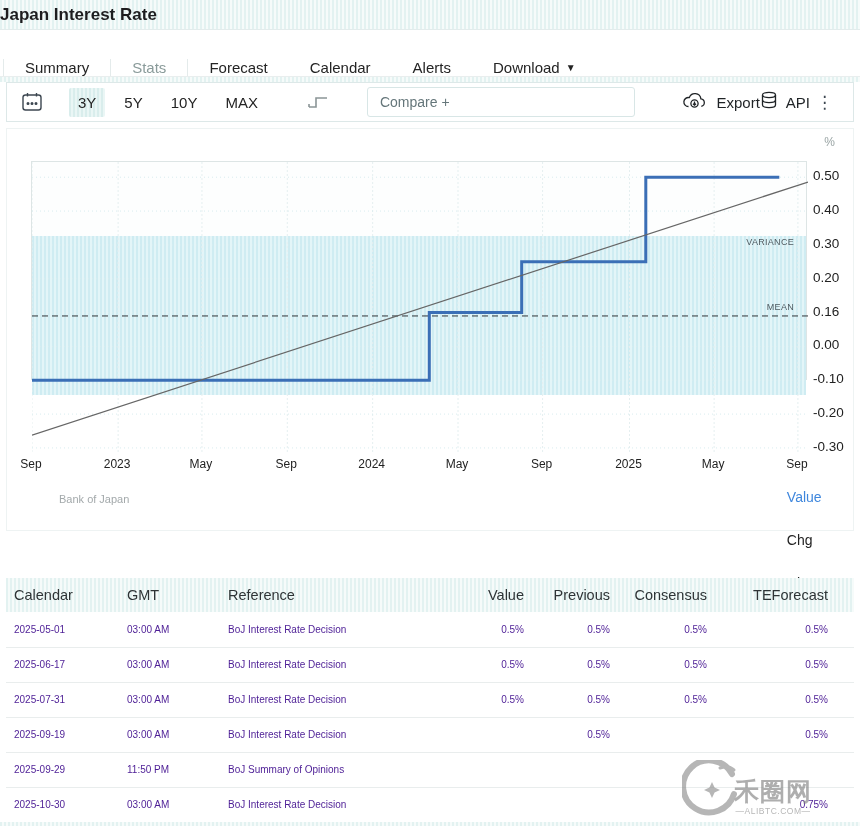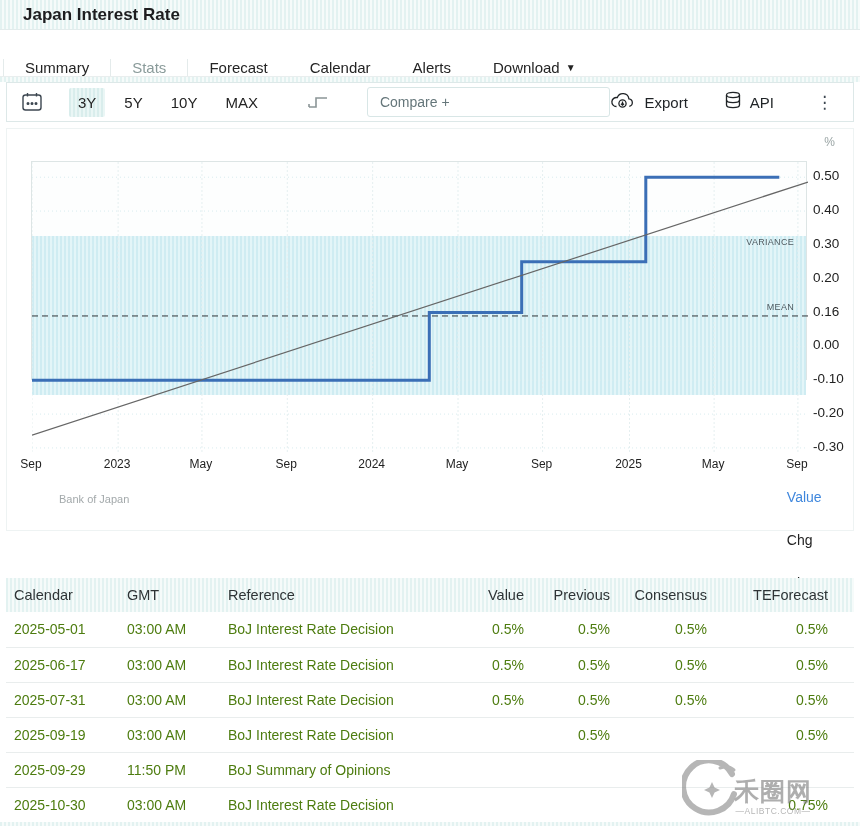--- a/index.html
+++ b/index.html
@@ -4,21 +4,21 @@
 <style>
   * { margin:0; padding:0; box-sizing:border-box; }
   html,body { width:860px; height:826px; background:#fff; overflow:hidden;
     font-family:"Liberation Sans","DejaVu Sans",sans-serif; }
   .stripes { background:repeating-linear-gradient(90deg,#e3f2f1 0 2px,#f6fbfa 2px 4px); }
   .page { position:relative; width:860px; height:826px; }
 
   
   .page-header { position:absolute; left:0; top:0; width:860px; height:30px;
     border-bottom:1px solid #e3ecec; display:flex; align-items:center; }
-  .page-title { font-size:17px; font-weight:bold; color:#1d1d1f; padding-left:23px; }
+  .page-title { font-size:17px; font-weight:bold; color:#1d1d1f; padding-left:0; }
 
   
   .tabbar { position:absolute; left:0; top:30px; width:860px; height:47px; background:#fff;
     border-bottom:1px solid #e9eeee; display:flex; align-items:flex-end; padding-left:3px; }
   .tab { display:flex; align-items:center; padding:0 21px; font-size:15px; color:#242424; cursor:pointer; }
   .tab.boxed-first { border-left:1px solid #e4ebeb; border-right:1px solid #e4ebeb; }
   .tab.active { border-right:1px solid #e4ebeb; color:#8a9b9a; background:#fff; }
   .caret { font-size:10px; margin-left:6px; color:#242424; }
 
   
@@ -27,21 +27,21 @@
   
   .toolbar { position:absolute; left:6px; top:82px; width:848px; height:40px; background:#fff;
     border:1px solid #dde8e8; display:flex; align-items:center; padding:0 14px; }
   .tb-icon { display:flex; align-items:center; justify-content:center; cursor:pointer; }
   .range-group { display:flex; align-items:flex-start; margin-left:26px; gap:10px; }
   .range-btn { font-size:15px; color:#242424; padding:6px 9px; cursor:pointer; border-radius:2px; }
   .range-btn.active { background:repeating-linear-gradient(90deg,#d9edec 0 2px,#eaf6f5 2px 4px); }
   .steptype { margin-left:40px; }
   .compare-box { margin-left:36px; width:268px; height:30px; border:1px solid #d8e6e6; border-radius:3px;
     font-size:14px; color:#65767a; display:flex; align-items:center; padding-left:12px; cursor:text; }
-  .tb-right { margin-left:auto; display:flex; align-items:center; gap:36px; }
+  .tb-right { margin-left:auto; display:flex; align-items:center; }
   .tb-action { display:flex; align-items:center; gap:8px; font-size:15px; color:#1f2326; cursor:pointer; }
   .kebab { font-size:17px; color:#3c4650; line-height:1; letter-spacing:0; cursor:pointer; padding:0 6px; }
 
   
   .chart-card { position:absolute; left:6px; top:128px; width:848px; height:403px; background:#fff;
     border:1px solid #eef3f3; }
   .pct-label { position:absolute; right:18px; top:6px; font-size:12px; color:#9aa5a5; }
   .plot { position:absolute; left:24px; top:32px; width:776px; height:219px;
     border:1px solid #dde5e5; background:#fdfefe; cursor:crosshair; }
   .band { position:absolute; left:0; width:100%;
@@ -53,21 +53,21 @@
   .chart-footer-src { position:absolute; left:52px; top:364px; font-size:11px; color:#a3a9ab; }
   .chart-links { position:absolute; right:28px; top:360px; display:flex; gap:27px; font-size:14px;flex-direction:column; }
   .chart-link { color:#222; cursor:pointer; }
   .chart-link.active { color:#3f87dd; }
 
   
   .table-wrap { position:absolute; left:6px; top:578px; width:848px; }
   table { width:848px; border-collapse:collapse; table-layout:fixed; }
   th { height:34px; font-size:14.5px; font-weight:normal; color:#2e3436; text-align:left; }
   thead tr { background:repeating-linear-gradient(90deg,#e3f2f1 0 2px,#f6fbfa 2px 4px); }
-  td { height:35px; font-size:14px; color:#4d7c0f; border-bottom:1px solid #e9eded; }
+  td { height:35px; font-size:10px; color:#4c1d95; border-bottom:1px solid #e9eded; }
   .c-pad { padding-left:8px; }
   .num { text-align:right; padding-right:4px; }
   .last { padding-right:26px; }
 
   .bottom-stripe { position:absolute; left:0; top:822px; width:860px; height:5px; }
 
   
   .watermark { position:absolute; left:682px; top:760px; display:flex; align-items:flex-end;
     opacity:.62; z-index:6; pointer-events:none; }
   .wm-text-col { display:flex; flex-direction:column; align-items:center; margin-left:-4px; }

